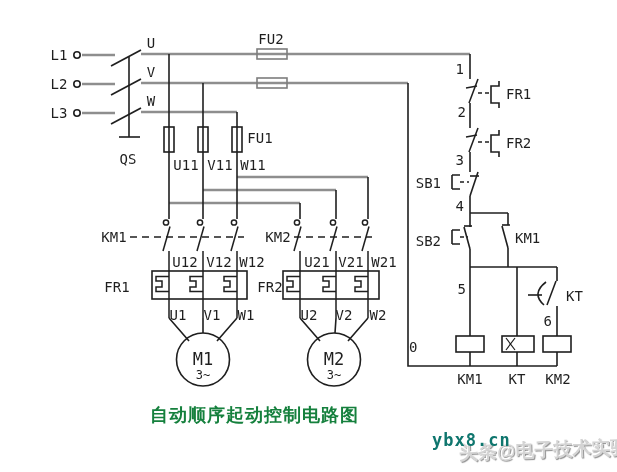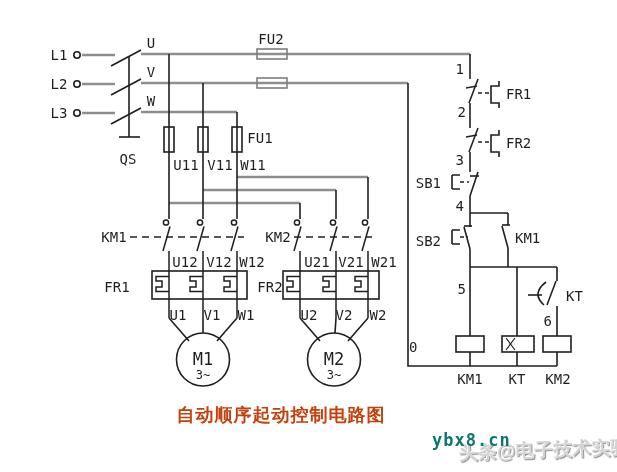--- a/index.html
+++ b/index.html
@@ -8,23 +8,23 @@
     overflow:hidden;font-family:"DejaVu Sans Mono","Liberation Mono",monospace;
   }
   .stage svg{position:absolute;left:0;top:0;}
   svg text{
     font-family:"DejaVu Sans Mono","Liberation Mono",monospace;
     font-size:14px;fill:#1f1f1f;
   }
   svg text.big{font-size:17px;}
   svg text.small{font-size:12px;}
   .caption{
-    position:absolute;left:150px;top:403px;width:262px;text-align:center;
+    position:absolute;left:150px;top:403px;width:262px;text-align:left;
     font-family:"Liberation Sans","DejaVu Sans",sans-serif;
-    font-weight:bold;font-size:18px;color:#c2410c;letter-spacing:1px;
+    font-weight:bold;font-size:18px;color:#15803d;letter-spacing:1px;
   }
   .wm-site{
     position:absolute;left:432px;top:430px;
     font-family:"DejaVu Sans Mono","Liberation Mono",monospace;
     font-weight:bold;font-size:17px;color:#0f766e;letter-spacing:1px;
   }
   .wm-credit{
     position:absolute;left:459px;top:437px;
     font-family:"Liberation Sans","DejaVu Sans",sans-serif;
     font-weight:bold;font-size:19px;color:#d4d4d4;

